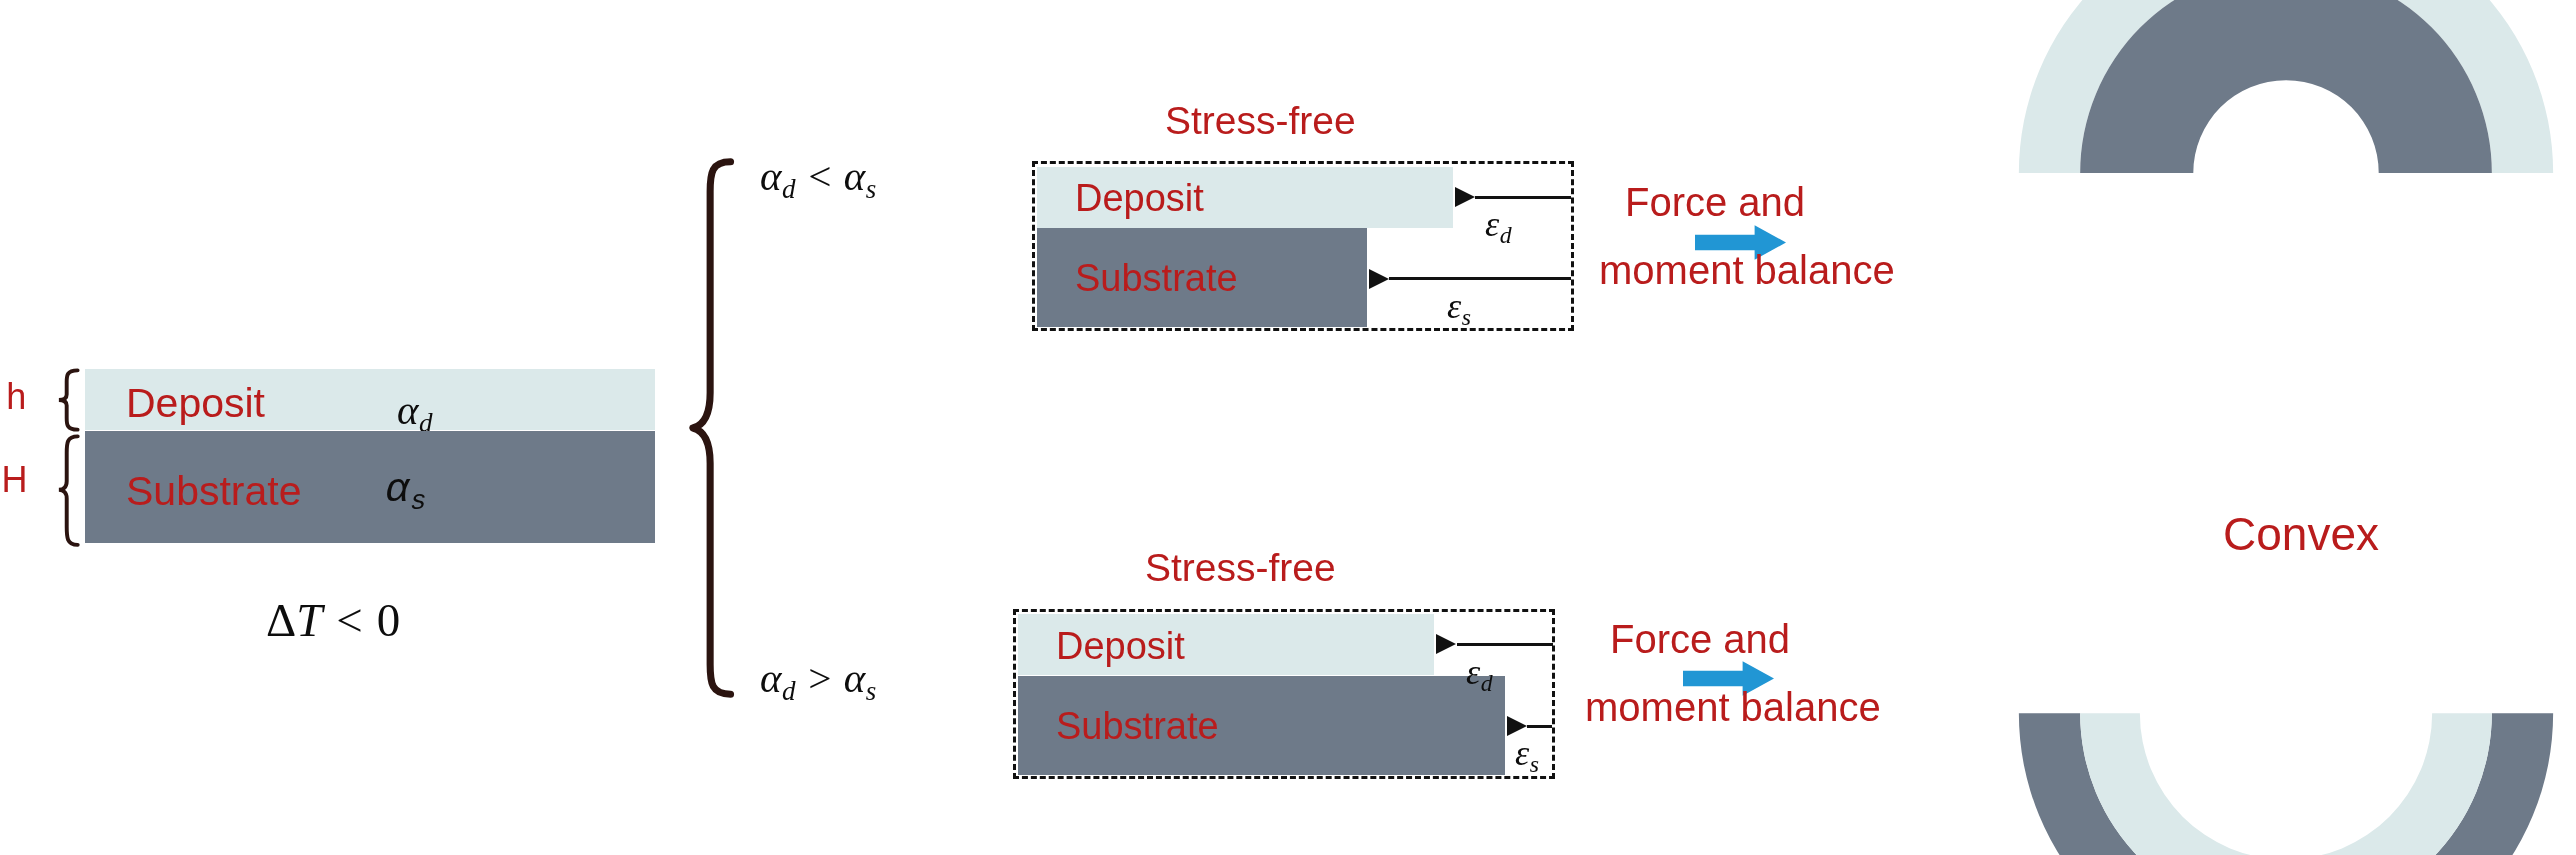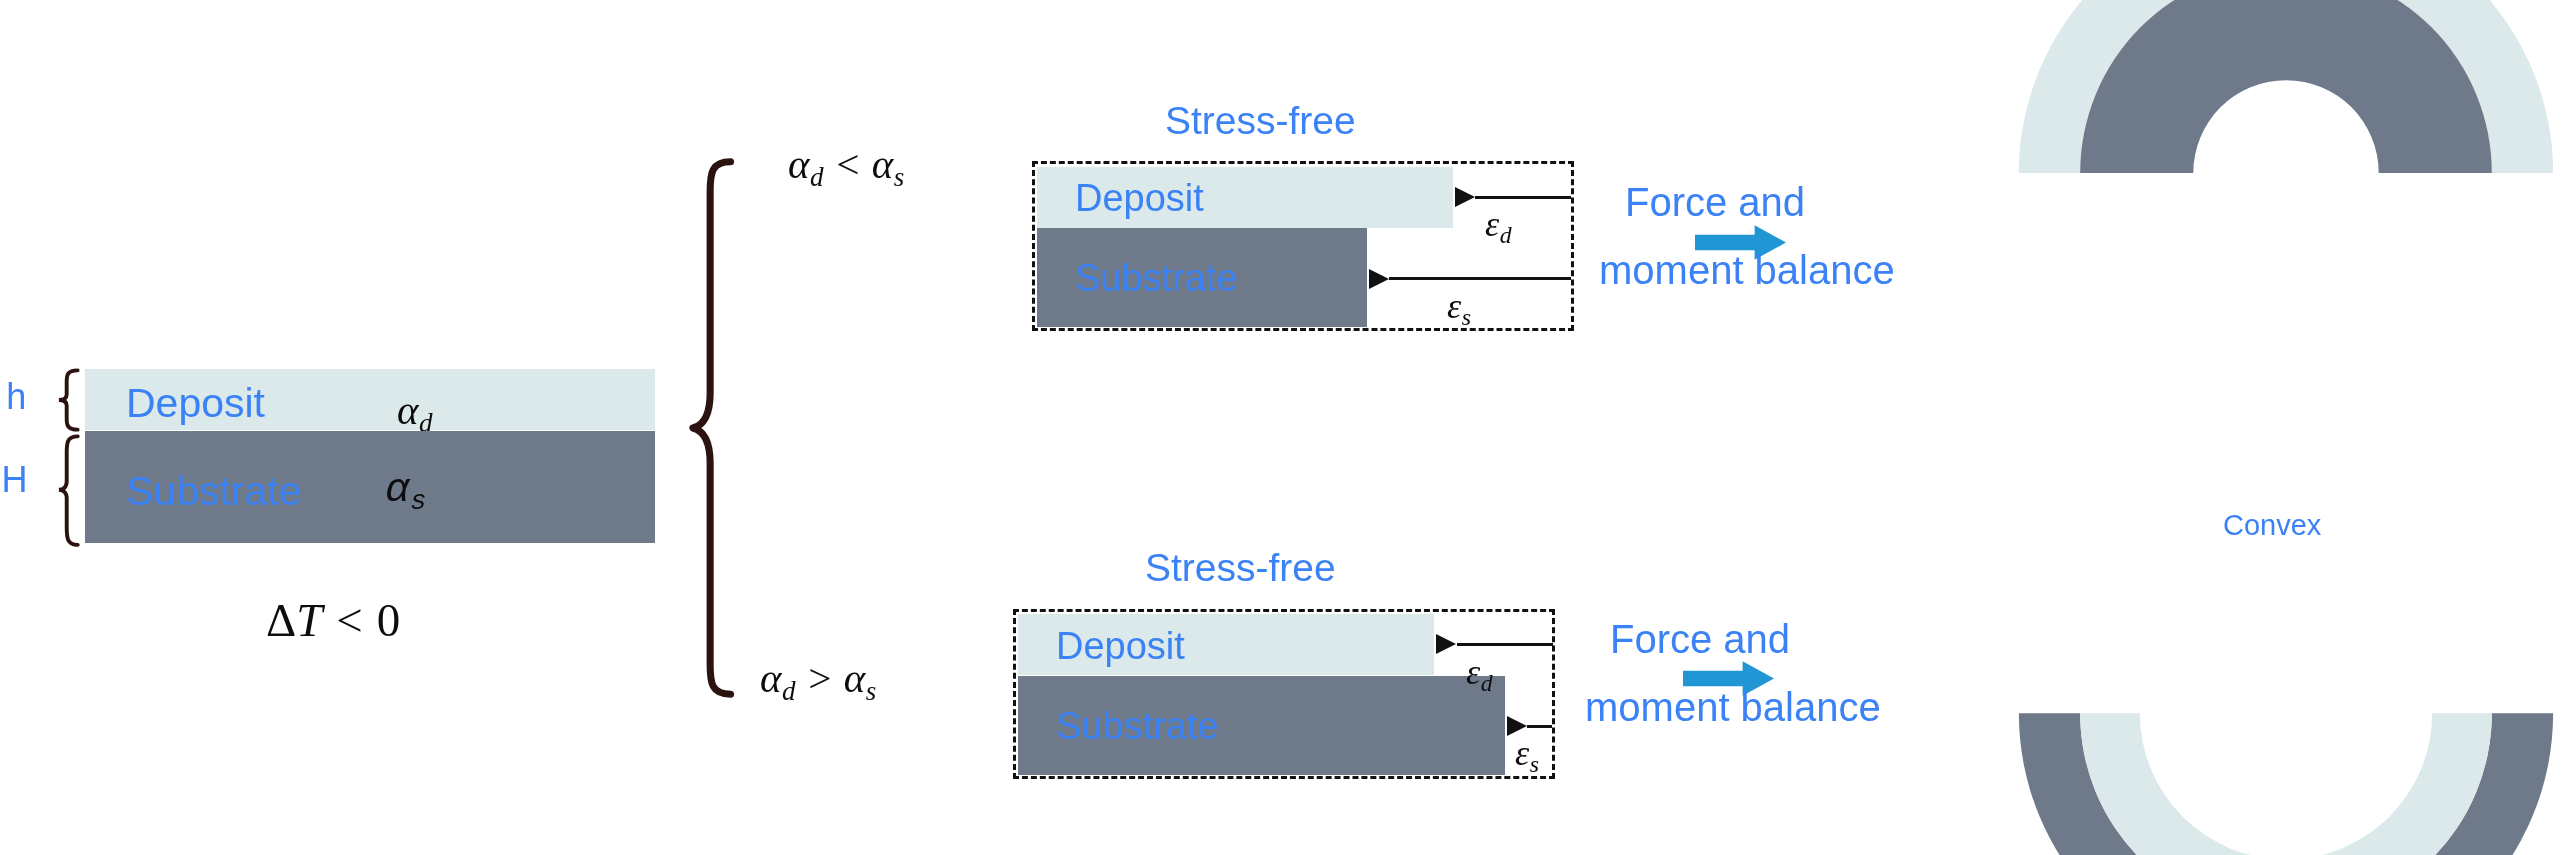--- a/index.html
+++ b/index.html
@@ -21,21 +21,21 @@
     height: 856px;
   }
   .abs { position: absolute; }
 
   
   .layer-deposit   { background: #dbe9ea; }
   .layer-substrate { background: #6e7a89; }
 
   
   .lbl {
-    color: #3b82f6;
+    color: #b91c1c;
     white-space: nowrap;
     line-height: 1;
   }
   .sans { font-family: "Liberation Sans", sans-serif; font-weight: 400; }
   .math {
     font-family: "Liberation Serif", serif;
     font-style: italic;
     white-space: nowrap;
     color: #0d0d0d;
     line-height: 1;
@@ -46,21 +46,21 @@
     font-style: italic;
     vertical-align: -0.30em;
     margin-left: 0.02em;
   }
 
   .t-dim       { font-size: 36px; }
   .t-block     { font-size: 41px; }
   .t-blocksm   { font-size: 38px; }
   .t-stressfree{ font-size: 39px; }
   .t-force     { font-size: 40px; }
-  .t-curve     { font-size: 29px; }
+  .t-curve     { font-size: 46px; }
   .t-ineq      { font-size: 41px; }
   .t-dt        { font-size: 47px; }
   .t-eps       { font-size: 36px; }
 
   
   .dashed-frame {
     border: 3.1px dashed #111111;
     box-sizing: border-box;
     background: transparent;
   }
@@ -113,21 +113,21 @@
   <div class="abs math t-dt" style="left:266px; top:597px;">
     <span class="up">Δ</span>T &lt; <span class="up">0</span>
   </div>
 
   <div class="abs" style="left:685px; top:157px;">
     <svg width="55" height="542" viewBox="0 0 70 690">
       <path d="M58 6 C34 6 32 20 32 44 L32 300 C32 330 22 342 10 345 C22 348 32 360 32 390 L32 646 C32 670 34 684 58 684" fill="none" stroke="#2b1410" stroke-width="9" stroke-linecap="round" stroke-linejoin="round"></path>
     </svg>
   </div>
 
-  <div class="abs math t-ineq" style="left:760px; top:144px;margin-left:28px;">α<sub>d</sub> &lt; α<sub>s</sub></div>
+  <div class="abs math t-ineq" style="left:760px; top:156px;">α<sub>d</sub> &lt; α<sub>s</sub></div>
 
   <div class="abs lbl sans t-stressfree" style="left:1165px; top:101px;">Stress-free</div>
 
   <div class="abs dashed-frame" style="left:1032px; top:161px; width:542px; height:170px;"></div>
 
   <div class="abs layer-deposit" style="left:1037px; top:167px; width:416px; height:61px;"></div>
   <div class="abs lbl sans t-blocksm" style="left:1075px; top:179px;">Deposit</div>
 
   <div class="abs layer-substrate" style="left:1037px; top:228px; width:330px; height:99px;"></div>
   <div class="abs lbl sans t-blocksm" style="left:1075px; top:259px;">Substrate</div>

